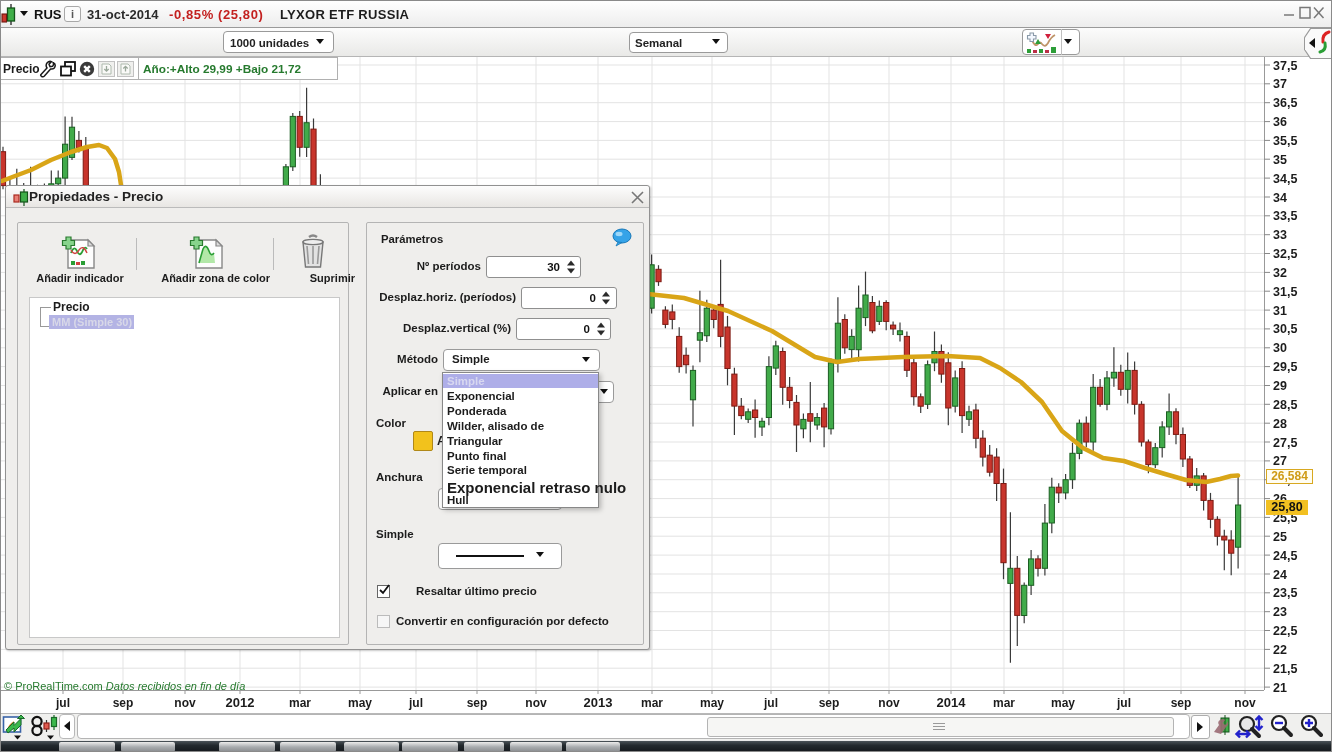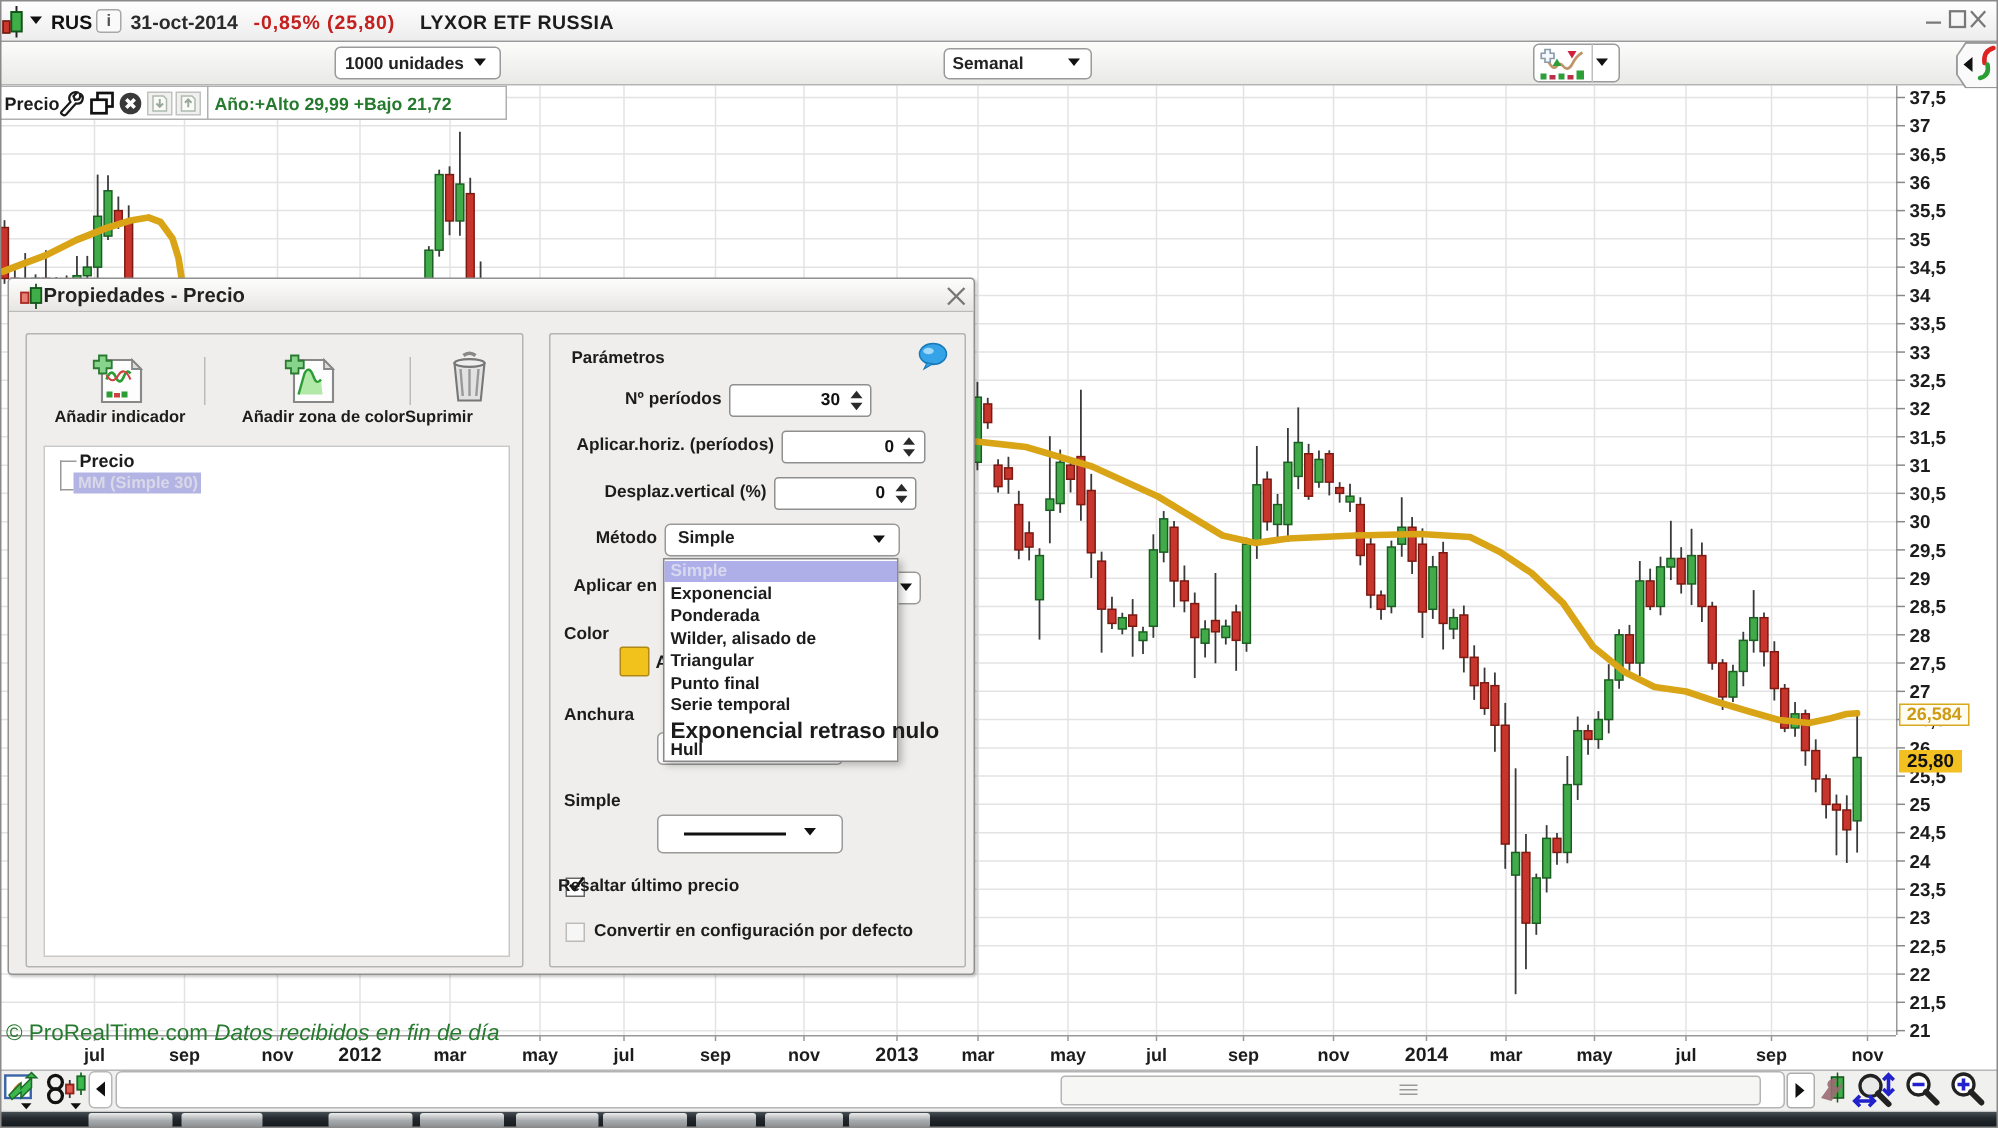--- a/index.html
+++ b/index.html
@@ -607,21 +607,21 @@
  <path d="M67.5 6 v5 m-2.2-2 l2.2 2.2 l2.2-2.2" stroke="#9aa89a" stroke-width="1.3" fill="none"></path>
  <rect x="78.5" y="1.5" width="16" height="15" fill="#f0f0ee" stroke="#c2c2c2"></rect>
  <path d="M82 4 h7 l2 2 v8 h-9 z" fill="#fafaf8" stroke="#aebaae" stroke-width="1"></path>
  <path d="M86.5 11.5 v-5 m-2.2 2 l2.2-2.2 l2.2 2.2" stroke="#9aa89a" stroke-width="1.3" fill="none"></path>
 </svg>
 <div class="b bold" style="left:143px;top:62px;font-size:11.8px;color:#267a2e">Año:+Alto 29,99 +Bajo 21,72</div>
 
 <div class="b" style="left:1266px;top:469px;width:47px;height:15px;border:1px solid #d8a820;background:#fffdf2;color:#cf9b16;font-size:12px;font-weight:bold;line-height:13px;text-align:center">26,584</div>
 <div class="b" style="left:1266px;top:500px;width:42px;height:15px;background:#f2c021;color:#111;font-size:12.5px;font-weight:bold;line-height:15px;text-align:center">25,80</div>
 
-<div class="b" style="left:4px;top:680px;font-size:15px;color:#267a2e"><span>© ProRealTime.com</span> <i>Datos recibidos en fin de día</i></div>
+<div class="b" style="left:4px;top:680px;font-size:11px;color:#267a2e"><span>© ProRealTime.com</span> <i>Datos recibidos en fin de día</i></div>
 
 <div class="b" style="left:0;top:713px;width:1332px;height:27px;background:#f0f0ee;border-top:1px solid #b8b8b8"></div>
 <svg class="b" style="left:2px;top:714px" width="56" height="26" viewBox="0 0 56 26">
  <rect x="1.5" y="3" width="17" height="15" fill="#fff" stroke="#3a64a8" stroke-width="1.6"></rect>
  <path d="M5 17 Q8 10 12 8" fill="none" stroke="#d08830" stroke-width="1.6"></path>
  <path d="M4 16 L12 8 L12 11.5 L19 4.5 L15.5 4.5 L19 1 L22.5 4.5 L19 4.5 L19 11 L12 18 L12 14 L6 19 Z" fill="#3cb84c" stroke="#1a6a28" stroke-width="1"></path>
  <path d="M12 21.5 l7 0 l-3.5 4 z" fill="#111"></path>
  <circle cx="35" cy="7.5" r="4.6" fill="none" stroke="#111" stroke-width="2.2"></circle>
  <circle cx="35" cy="16.5" r="4.6" fill="none" stroke="#111" stroke-width="2.2"></circle>
  <line x1="44.5" y1="6" x2="44.5" y2="18" stroke="#333" stroke-width="1.2"></line>
@@ -699,39 +699,39 @@
  <path d="M8 2 h5 v3.5 h3.5 v5 h-3.5 v3.5 h-5 v-3.5 h-3.5 v-5 h3.5 z" fill="#87d48c" stroke="#2a7a30" stroke-width="1.2"></path>
 </svg>
 <div class="b bold" style="left:140px;top:272px;width:130px;font-size:11px;color:#1c1c1c;text-align:right">Añadir zona de color</div>
 <div class="b" style="left:273px;top:238px;width:1px;height:32px;background:#bbb"></div>
 <svg class="b" style="left:298px;top:234px" width="30" height="36" viewBox="0 0 30 36">
  <path d="M11 3 q4 -3 8 0" fill="none" stroke="#888" stroke-width="2.4"></path>
  <path d="M5 8 h20 l-2.5 25 h-15 z" fill="#e2e2e2" stroke="#777" stroke-width="1.4"></path>
  <ellipse cx="15" cy="8" rx="10" ry="2.6" fill="#eee" stroke="#777" stroke-width="1.4"></ellipse>
  <path d="M9 12 l1.5 18 M15 12 v18 M21 12 l-1.5 18" stroke="#999" stroke-width="1.6"></path>
 </svg>
-<div class="b bold" style="left:270px;top:272px;width:85px;font-size:11px;color:#1c1c1c;text-align:left">Suprimir</div>
+<div class="b bold" style="left:270px;top:272px;width:85px;font-size:11px;color:#1c1c1c;text-align:right">Suprimir</div>
 <div class="b" style="left:29px;top:297px;width:311px;height:341px;background:#fff;border:1px solid #c8c8c8"></div>
 <div class="b" style="left:40px;top:307px;width:11px;height:1px;background:#999"></div>
 <div class="b" style="left:40px;top:307px;width:1px;height:20px;background:#999"></div>
 <div class="b" style="left:40px;top:326px;width:9px;height:1px;background:#999"></div>
 <div class="b bold" style="left:53px;top:300px;font-size:12px;color:#1c1c1c">Precio</div>
 <div class="b" style="left:49px;top:315px;width:85px;height:14px;background:#b3b3e4"></div>
 <div class="b bold" style="left:52px;top:316px;font-size:11px;color:#d8d8e8">MM (Simple 30)</div>
 
 <div class="b" style="left:366px;top:222px;width:278px;height:423px;border:1px solid #b4b4b4;border-radius:2px"></div>
 <div class="b bold" style="left:381px;top:233px;font-size:11.3px;color:#1c1c1c">Parámetros</div>
 <svg class="b" style="left:612px;top:228px" width="20" height="19" viewBox="0 0 20 19">
  <ellipse cx="10" cy="8" rx="9" ry="7" fill="#35a3e8" stroke="#1878b8"></ellipse>
  <path d="M6 14 L4 18 L10 14.5 Z" fill="#35a3e8" stroke="#1878b8" stroke-width="0.8"></path>
  <ellipse cx="7" cy="6" rx="3.5" ry="2.2" fill="#9fd8f8"></ellipse>
 </svg>
 <div class="lbl" style="left:366px;top:260px;width:115px;text-align:right">Nº períodos</div>
 <div class="sp" style="left:486px;top:256px;width:95px;height:22px;padding-right:20px">30</div>
-<div class="lbl" style="left:366px;top:291px;width:150px;text-align:right">Aplicar.horiz. (períodos)</div>
+<div class="lbl" style="left:366px;top:291px;width:150px;text-align:right">Desplaz.horiz. (períodos)</div>
 <div class="sp" style="left:521px;top:287px;width:96px;height:22px;padding-right:20px">0</div>
 <div class="lbl" style="left:366px;top:322px;width:145px;text-align:right">Desplaz.vertical (%)</div>
 <div class="sp" style="left:516px;top:318px;width:95px;height:22px;padding-right:20px">0</div>
 <svg class="b" style="left:566px;top:260px" width="10" height="14" viewBox="0 0 10 14">
     <path d="M5 0.5 L9 5.5 H1 Z" fill="#2a2a2a"></path>
     <path d="M5 13.5 L9 8.5 H1 Z" fill="#2a2a2a"></path>
   </svg>
 <svg class="b" style="left:601px;top:291px" width="10" height="14" viewBox="0 0 10 14">
     <path d="M5 0.5 L9 5.5 H1 Z" fill="#2a2a2a"></path>
     <path d="M5 13.5 L9 8.5 H1 Z" fill="#2a2a2a"></path>
@@ -755,21 +755,21 @@
 <div class="lbl" style="left:376px;top:528px">Simple</div>
 
 <div class="combo" style="left:438px;top:543px;width:124px;height:26px"></div>
 <div class="b" style="left:456px;top:555px;width:68px;height:2px;background:#111"></div>
 <div class="b arr" style="left:536px;top:552px"></div>
 
 <div class="b" style="left:377px;top:585px;width:13px;height:13px;background:#fff;border:1px solid #666"></div>
 <svg class="b" style="left:377px;top:582px" width="15" height="15" viewBox="0 0 15 15">
     <path d="M3 8 L6 11 L12 3" fill="none" stroke="#111" stroke-width="1.8"></path>
   </svg>
-<div class="b bold" style="left:372px;top:585px;font-size:11.5px;color:#1c1c1c">Resaltar último precio</div>
+<div class="b bold" style="left:416px;top:585px;font-size:11.5px;color:#1c1c1c">Resaltar último precio</div>
 <div class="b" style="left:377px;top:615px;width:13px;height:13px;background:#f6f6f6;border:1px solid #bbb"></div>
 <div class="b bold" style="left:396px;top:615px;font-size:11.5px;color:#1c1c1c">Convertir en configuración por defecto</div>
 
 <div class="b" style="left:442px;top:372px;width:157px;height:136px;background:#fff;border:1px solid #888;box-shadow:2px 2px 5px rgba(0,0,0,0.25)"></div>
 <div class="b" style="left:443px;top:374px;width:155px;height:14px;background:#aeaee8"></div>
 <div class="b bold" style="left:447px;top:375px;font-size:11.5px;color:#d8d8f0">Simple</div>
 <div class="b bold" style="left:447px;top:389.9px;font-size:11.5px;color:#1c1c1c">Exponencial</div>
 <div class="b bold" style="left:447px;top:404.79999999999995px;font-size:11.5px;color:#1c1c1c">Ponderada</div>
 <div class="b bold" style="left:447px;top:419.69999999999993px;font-size:11.5px;color:#1c1c1c">Wilder, alisado de</div>
 <div class="b bold" style="left:447px;top:434.5999999999999px;font-size:11.5px;color:#1c1c1c">Triangular</div>

